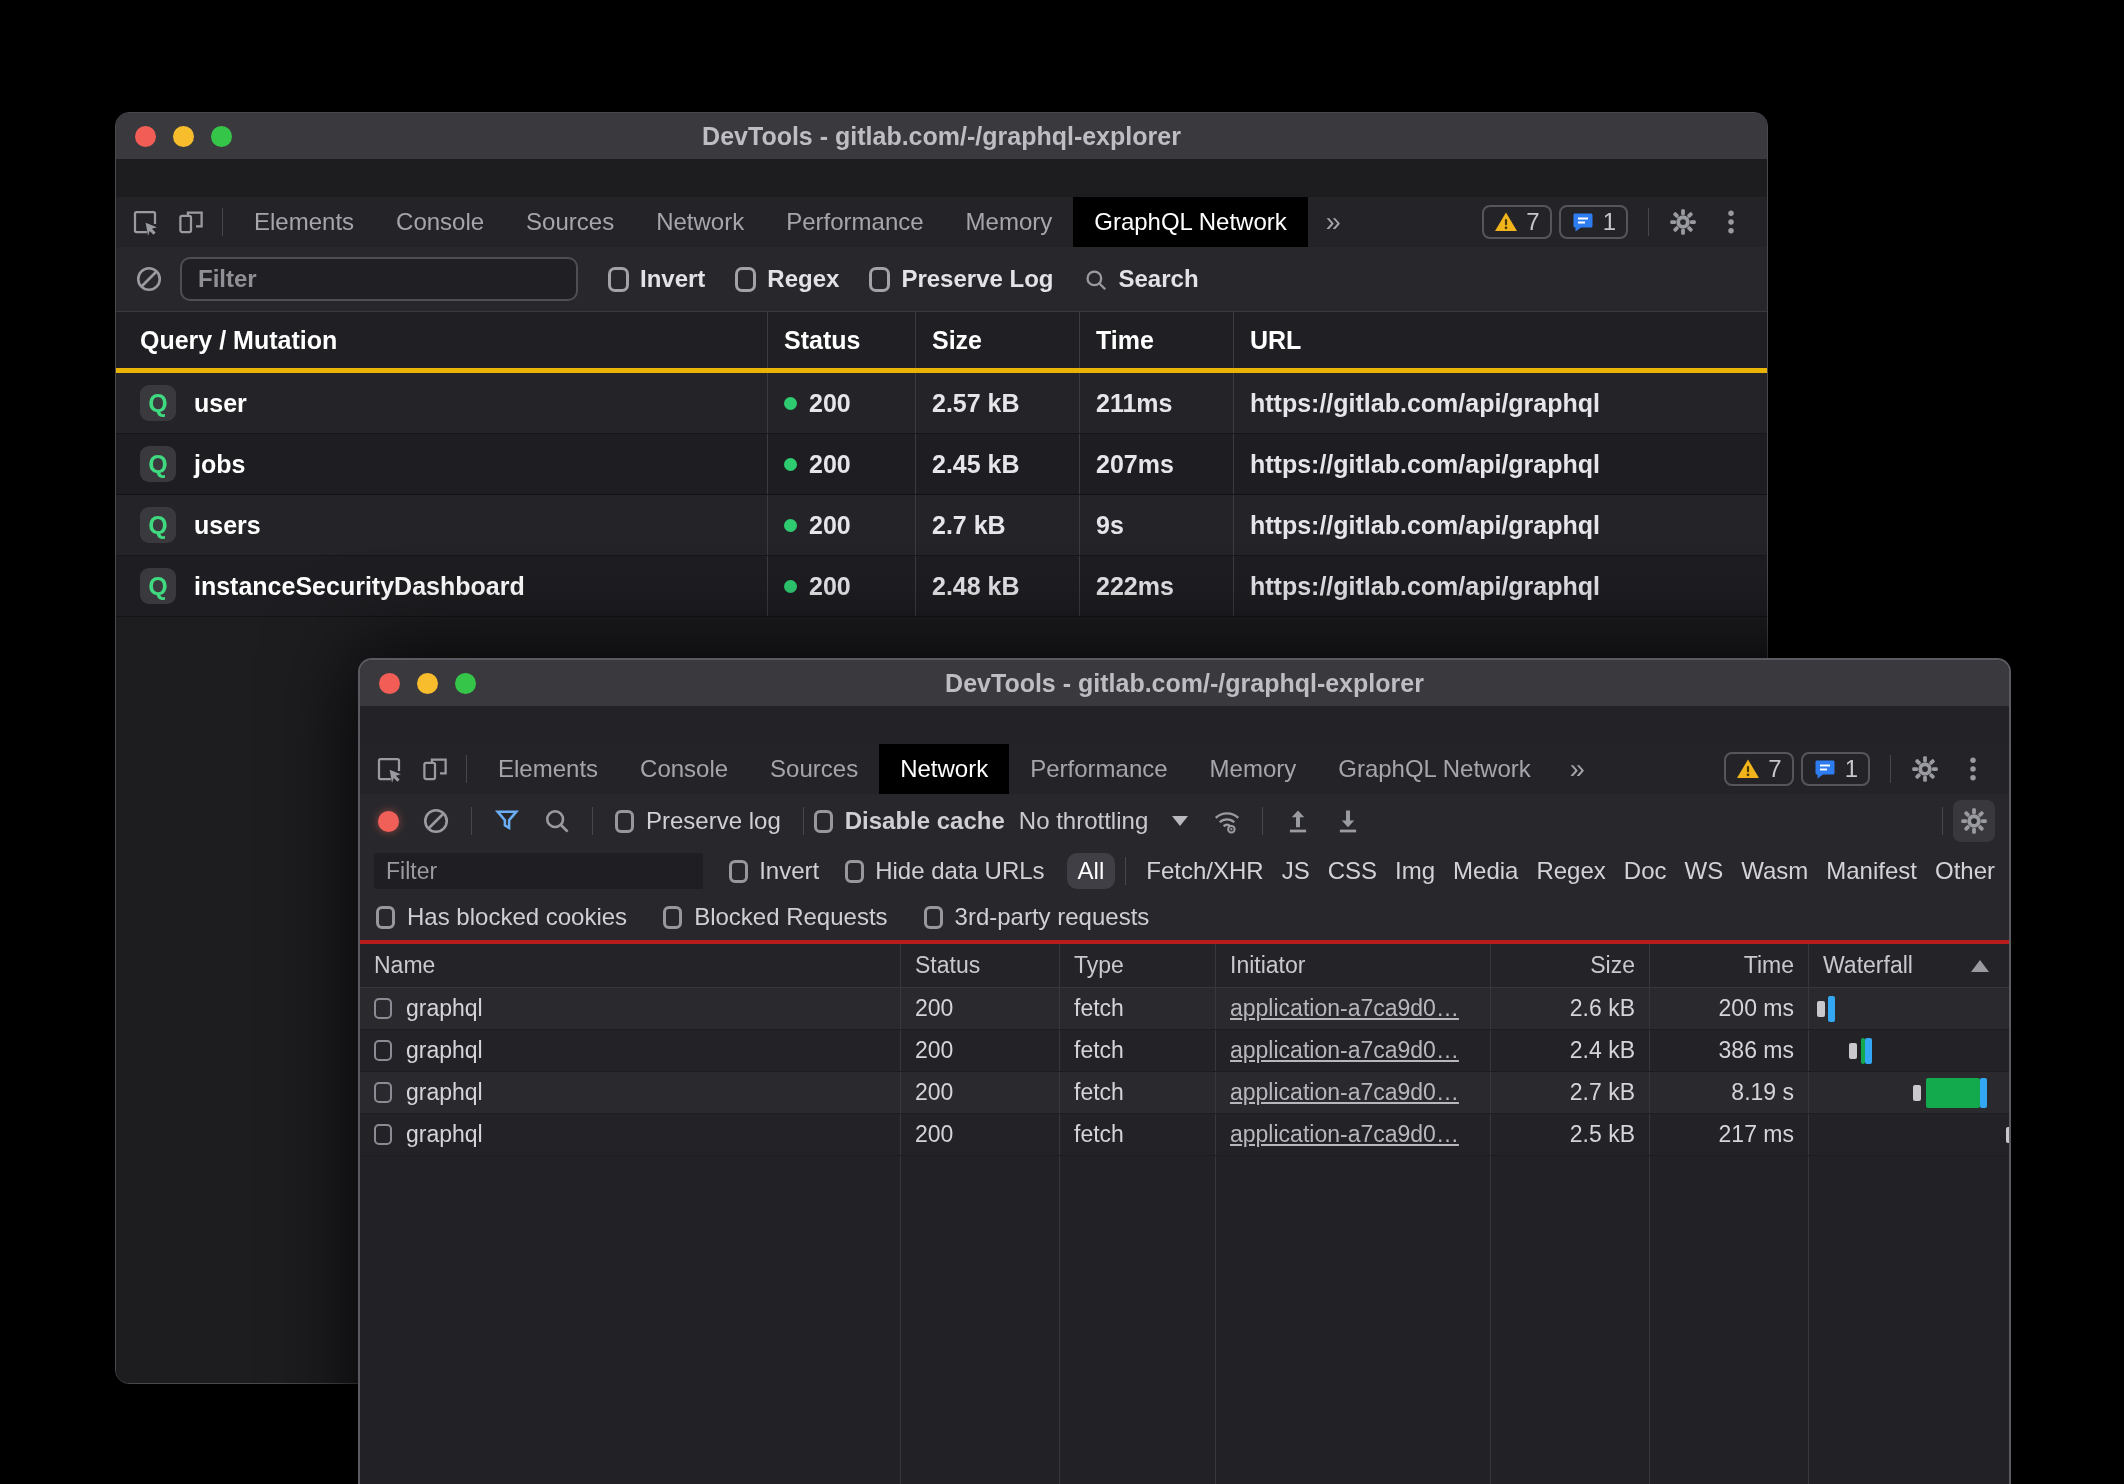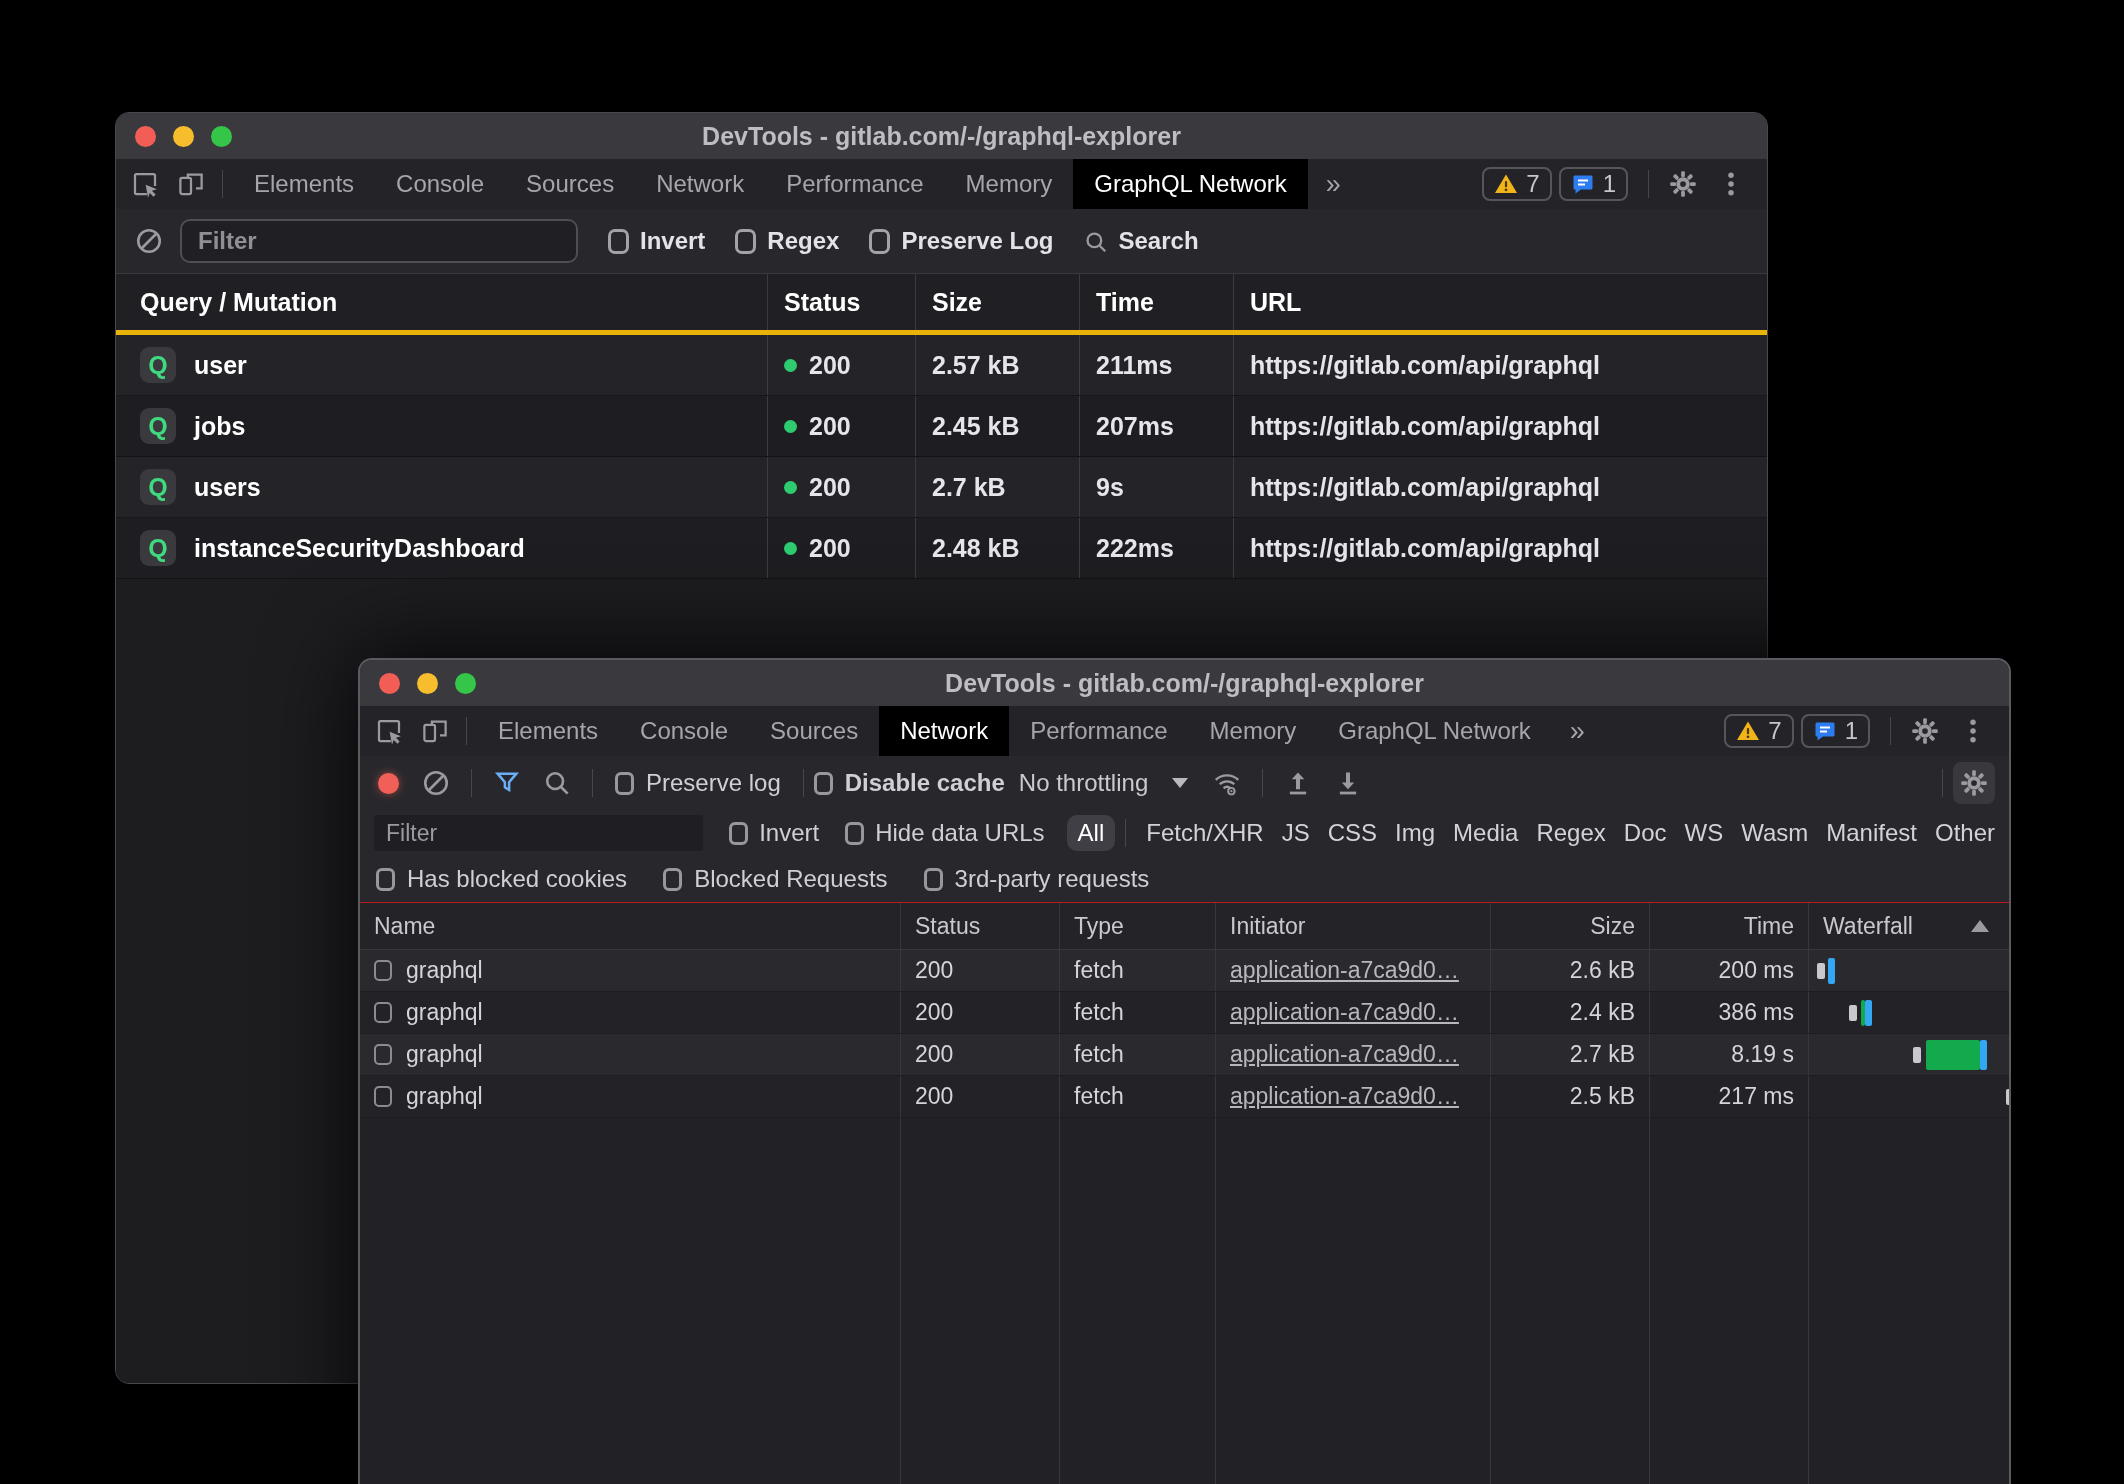--- a/index.html
+++ b/index.html
@@ -28,21 +28,21 @@
 
   
   .titlebar { height:46px; flex:none; background:#3a3a3e; position:relative;
     display:flex; align-items:center; justify-content:center; }
   .lights { position:absolute; left:19px; top:0; bottom:0; display:flex; align-items:center; gap:17px; }
   .light { width:21px; height:21px; border-radius:50%; }
   .light.red { background:#f25e56; } .light.yellow { background:#f8bd2d; } .light.green { background:#35c649; }
   .title-text { font-size:25px; font-weight:700; color:#bdbdc3; }
 
   
-  .tabbar { height:50px; flex:none; background:#242428; display:flex; align-items:stretch; }
+  .tabbar { height:50px; flex:none; background:#242428; display:flex; align-items:stretch;margin-top:38px; }
   .tabbar .icon-group { display:flex; align-items:center; padding:0 6px 0 14px; gap:16px; }
   .vdiv { width:1px; height:28px; background:#47474c; align-self:center; margin:0 10px; flex:none; }
   .ic { width:30px; height:30px; color:#9a9aa1; flex:none; }
   .ic-sm { width:26px; height:26px; }
   .tab { display:flex; align-items:center; padding:0 21px; font-size:24px; color:#a5a5ac; white-space:nowrap; }
   .tab.selected { background:#000; color:#fff; }
   .more-tabs { display:flex; align-items:center; padding:0 18px; color:#a5a5ac; font-size:27px; }
   .tab-spacer { flex:1; }
   .badge-group { display:flex; align-items:center; gap:7px; padding-right:10px; }
   .badge-pill { height:34px; display:flex; align-items:center; gap:8px; padding:0 10px;
@@ -105,21 +105,21 @@
   .filter-input-bot::placeholder { color:#9a9aa1; }
   .cb-group-f { display:flex; align-items:center; gap:11px; margin-left:26px; }
   .all-pill { height:36px; display:flex; align-items:center; padding:0 11px; margin-left:22px;
     background:#3f3f45; border-radius:10px; color:#fff; font-size:24px; }
   .chips { display:flex; align-items:center; gap:18px; margin-left:10px; }
   .chip { font-size:24px; color:#d2d2d7; white-space:nowrap; }
   .filterbar-bot2 { height:46px; flex:none; background:#28282c; display:flex; align-items:center;
     padding:0 16px; gap:36px; }
 
   
-  .thead-bot { height:48px; flex:none; background:#242428; border-top:1px solid #b91c1c;
+  .thead-bot { height:48px; flex:none; background:#242428; border-top:4px solid #b91c1c;
     border-bottom:1px solid #38383c; font-size:23px; color:#c8c8ce; }
   .thead-bot .cell, .row-bot .cell, .filler-bot .cell { padding:0 14px; border-left:1px solid #38383c; }
   .thead-bot .cell:first-child, .row-bot .cell:first-child, .filler-bot .cell:first-child
     { border-left:none; padding-left:14px; }
   .row-bot { height:42px; font-size:23px; color:#d4d4d9; border-bottom:1px solid #1e1e21; }
   #bot-rows > .row-bot:nth-child(odd) { background:#2a2a2e; }
   #bot-rows > .row-bot:nth-child(even) { background:#232327; }
   .cb-row { width:18px; height:21px; border:2.5px solid #8b8b93; border-radius:5px; flex:none; margin-right:14px; }
   .init-link { color:#b7b7be; text-decoration:underline; overflow:hidden; text-overflow:ellipsis; }
   .wf-cell { position:relative; padding:0 !important; }

